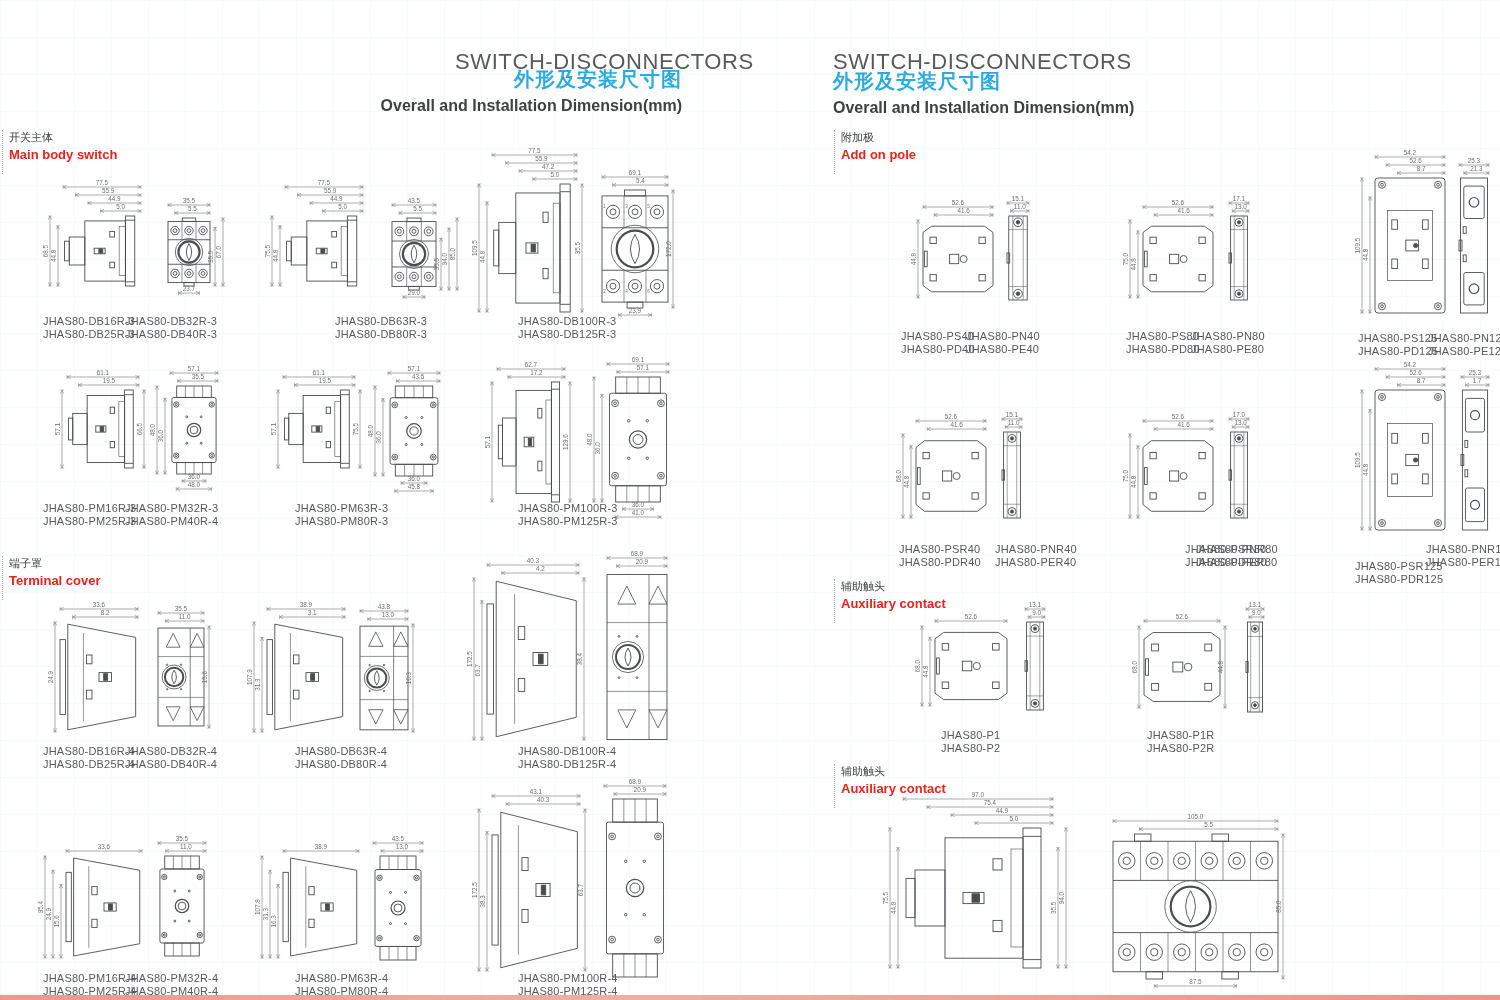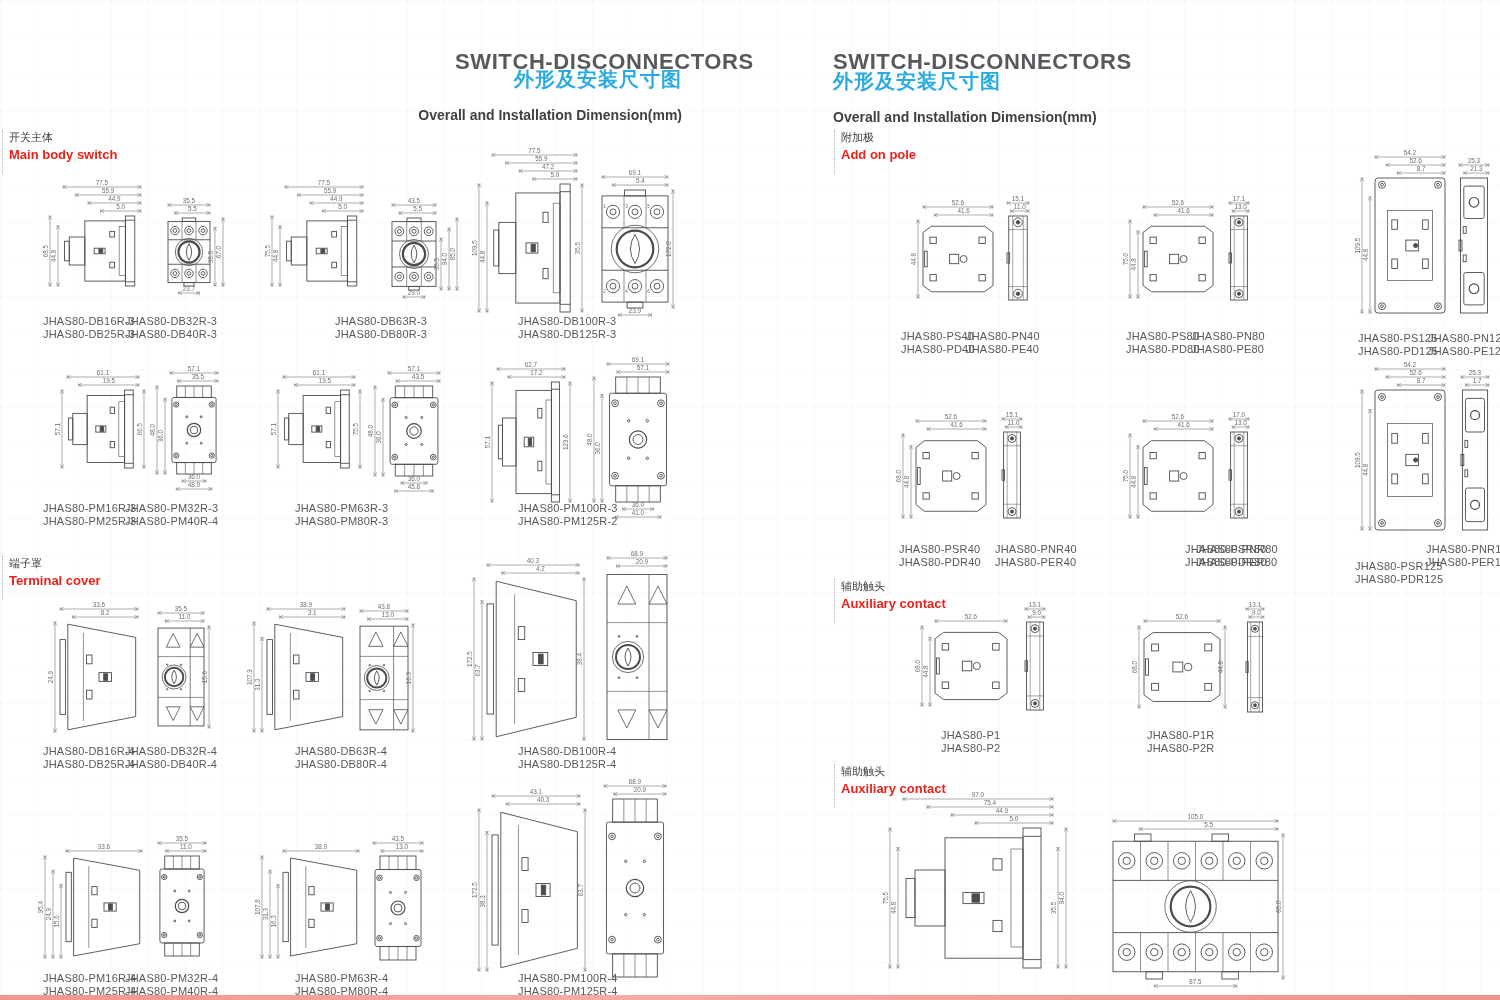--- a/index.html
+++ b/index.html
@@ -9,26 +9,26 @@
     font-family:"Liberation Sans",sans-serif;
   }
   body::before{
     content:"";position:absolute;inset:0;pointer-events:none;
     background-image:
       repeating-linear-gradient(0deg, rgba(205,228,228,0.16) 0 1px, transparent 1px 37px),
       repeating-linear-gradient(90deg, rgba(205,228,228,0.16) 0 1px, transparent 1px 37px);
   }
   .page-title{
     position:absolute;top:34px;
-    font-size:22px;font-weight:700;color:#58595c;letter-spacing:0.6px;
+    font-size:22px;font-weight:400;color:#58595c;letter-spacing:0.6px;
     white-space:nowrap;
   }
   .sub-block{position:absolute;white-space:nowrap;}
   .sub-zh{font-size:20px;font-weight:bold;color:#29abe2;letter-spacing:1px;}
-  .sub-en{font-size:14px;font-weight:bold;color:#3f4042;margin-top:14px;}
+  .sub-en{font-size:16px;font-weight:bold;color:#3f4042;margin-top:4px;}
   .section{
     position:absolute;border-left:1px dotted #b0b1b4;padding-left:6px;min-height:44px;
     white-space:nowrap;
   }
   .sec-zh{font-size:11px;color:#3f4042;}
   .sec-en{font-size:13px;font-weight:bold;color:#e8231c;margin-top:2px;}
   .caption{
     position:absolute;font-size:11px;color:#57585c;line-height:12.5px;
     letter-spacing:0.2px;white-space:nowrap;
   }
@@ -1617,21 +1617,21 @@
     <div class="caption" style="left: 125px; top: 502px;">
       <div>JHAS80-PM32R-3</div>
       <div>JHAS80-PM40R-4</div>
     </div>
     <div class="caption" style="left: 295px; top: 502px;">
       <div>JHAS80-PM63R-3</div>
       <div>JHAS80-PM80R-3</div>
     </div>
     <div class="caption" style="left: 518px; top: 502px;">
       <div>JHAS80-PM100R-3</div>
-      <div>JHAS80-PM125R-2</div>
+      <div>JHAS80-PM125R-3</div>
     </div>
     <div class="caption" style="left: 43px; top: 745px;">
       <div>JHAS80-DB16R-4</div>
       <div>JHAS80-DB25R-4</div>
     </div>
     <div class="caption" style="left: 125px; top: 745px;">
       <div>JHAS80-DB32R-4</div>
       <div>JHAS80-DB40R-4</div>
     </div>
     <div class="caption" style="left: 295px; top: 745px;">

